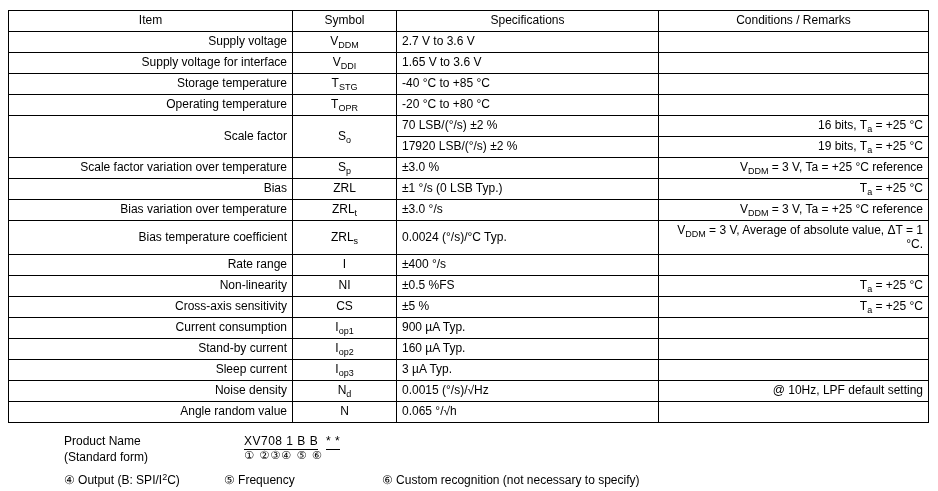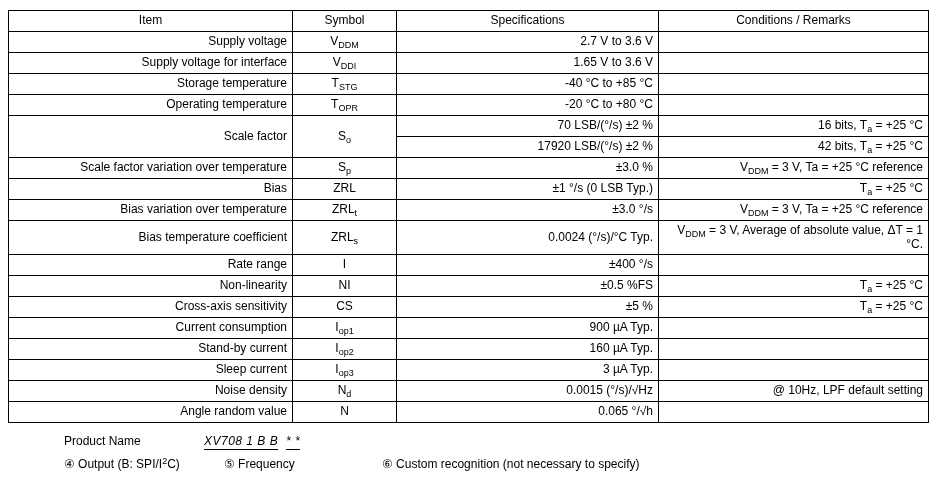--- a/index.html
+++ b/index.html
@@ -40,50 +40,50 @@
   .col-symbol { width: 104px; }
   .col-spec   { width: 262px; }
   .col-cond   { width: 270px; }
 
   thead th {
     text-align: center;
     height: 25px;
   }
   td.item { text-align: right; }
   td.sym  { text-align: center; }
-  td.spec { text-align: right; }
+  td.spec { text-align: left; }
   td.cond { text-align: right; }
 
   sub { font-size: 9px; vertical-align: baseline; position: relative; top: 3px; }
   sup { font-size: 9px; vertical-align: baseline; position: relative; top: -4px; }
 
   .tall { height: 34px; }
 
   
   .product {
     margin-top: 10px;
     margin-left: 56px;
     font-size: 12px;
     line-height: 1.35;
   }
   .prow {
     display: flex;
     align-items: flex-start;
+    gap: 40px;
   }
   .plabel {
     width: 140px;
     flex: 0 0 140px;
   }
   .pcode {
     letter-spacing: 0.5px;
   }
   .pcode .u {
     border-bottom: 1px solid #000;
     padding-bottom: 1px;
-    font-style: italic;
   }
   .pnums {
     margin-left: 0px;
     letter-spacing: 1px;
   }
   .legend {
     margin-left: 56px;
     margin-top: 6px;
     font-size: 12px;
     line-height: 1.5;
@@ -145,21 +145,21 @@
       </tr>
 
       <tr>
         <td class="item" rowspan="2">Scale factor</td>
         <td class="sym" rowspan="2"><span>S</span><sub>o</sub></td>
         <td class="spec">70 LSB/(°/s) ±2 %</td>
         <td class="cond"><span>16 bits, T</span><sub>a</sub><span> = +25 °C</span></td>
       </tr>
       <tr>
         <td class="spec">17920 LSB/(°/s) ±2 %</td>
-        <td class="cond"><span>42 bits, T</span><sub>a</sub><span> = +25 °C</span></td>
+        <td class="cond"><span>19 bits, T</span><sub>a</sub><span> = +25 °C</span></td>
       </tr>
 
       <tr>
         <td class="item">Scale factor variation over temperature</td>
         <td class="sym"><span>S</span><sub>p</sub></td>
         <td class="spec">±3.0 %</td>
         <td class="cond"><span>V</span><sub>DDM</sub><span> = 3 V, Ta = +25 °C reference</span></td>
       </tr>
 
       <tr>
@@ -240,20 +240,24 @@
       </tr>
 
     </tbody>
   </table>
 
   <div class="product">
     <div class="prow">
       <span class="plabel">Product Name</span>
       <span class="pcode"><span class="u">XV708 1 B B</span>&nbsp;&nbsp;<span class="u">*  *</span></span>
     </div>
+    <div class="prow">
+      <span class="plabel">(Standard form)</span>
+      <span class="pnums num">①    ②③④ ⑤  ⑥</span>
+    </div>
   </div>
 
   <div class="legend">
     <span class="lrow">
       <span class="seg seg-a" style="width:160px">④ Output (B: SPI/I<sup>2</sup>C)</span><span class="seg seg-b" style="width:158px">⑤ Frequency</span><span class="seg">⑥ Custom recognition (not necessary to specify)</span>
     </span>
   </div>
 
 </div>
 

